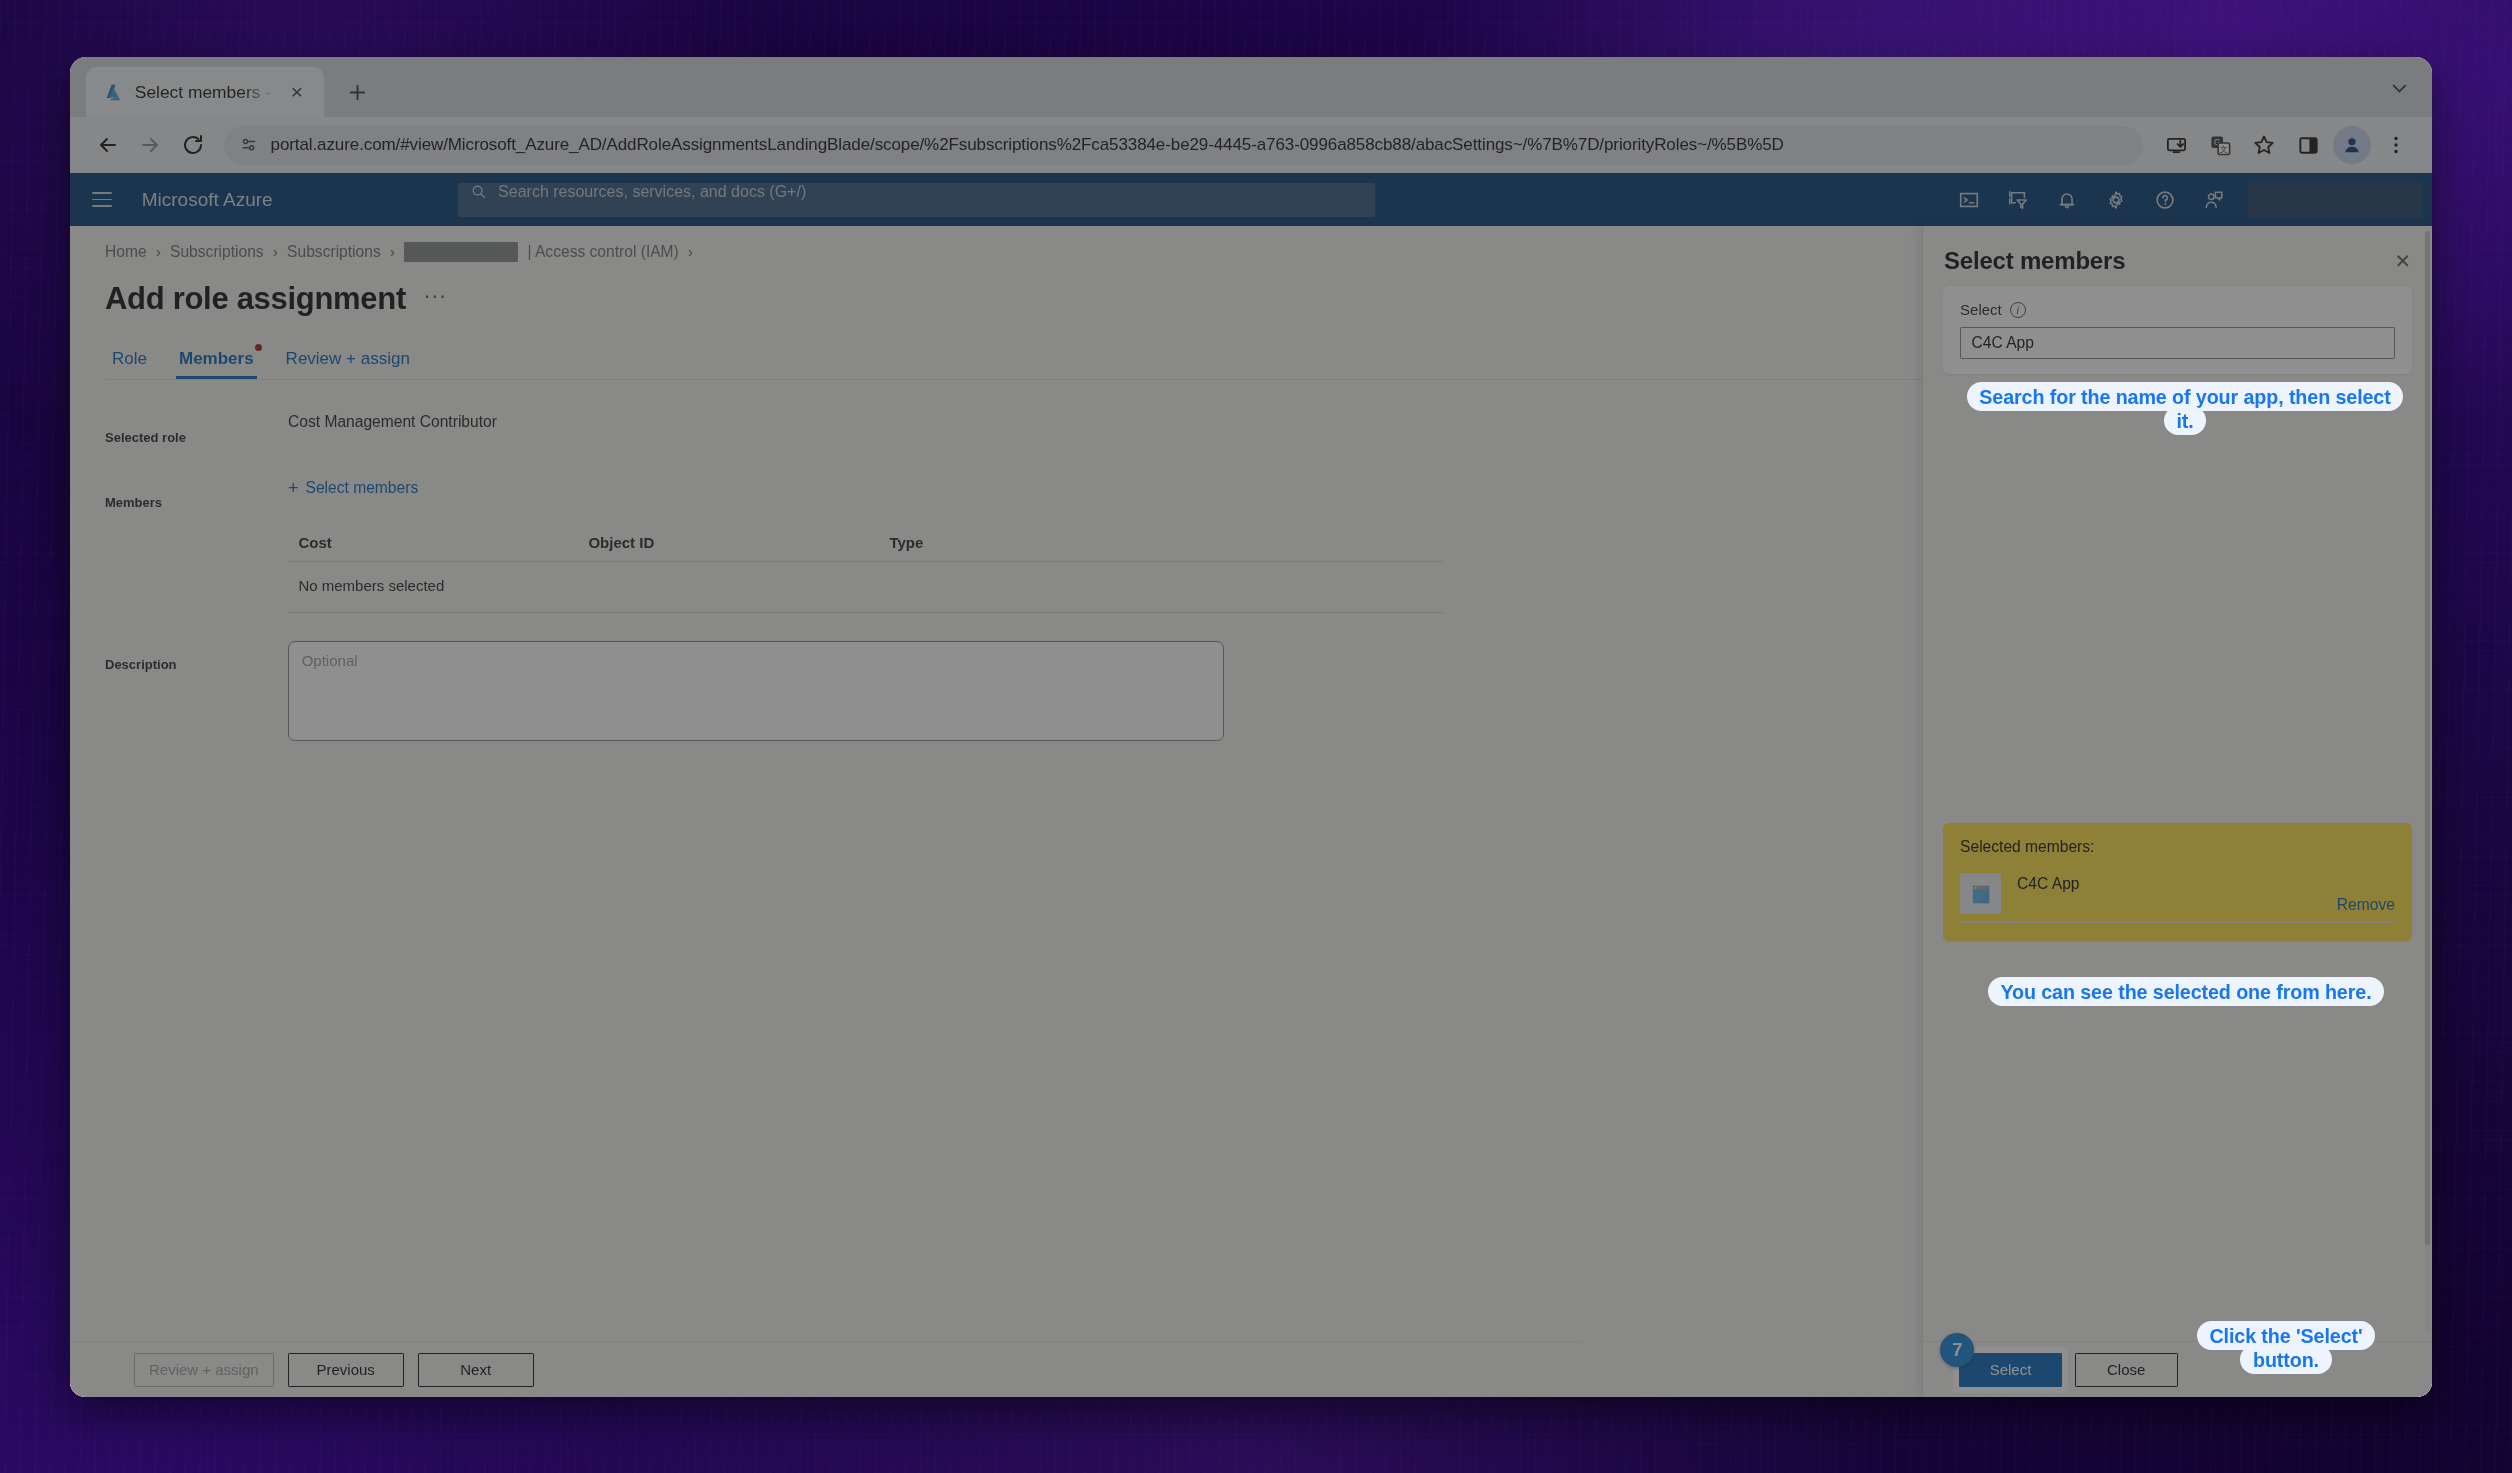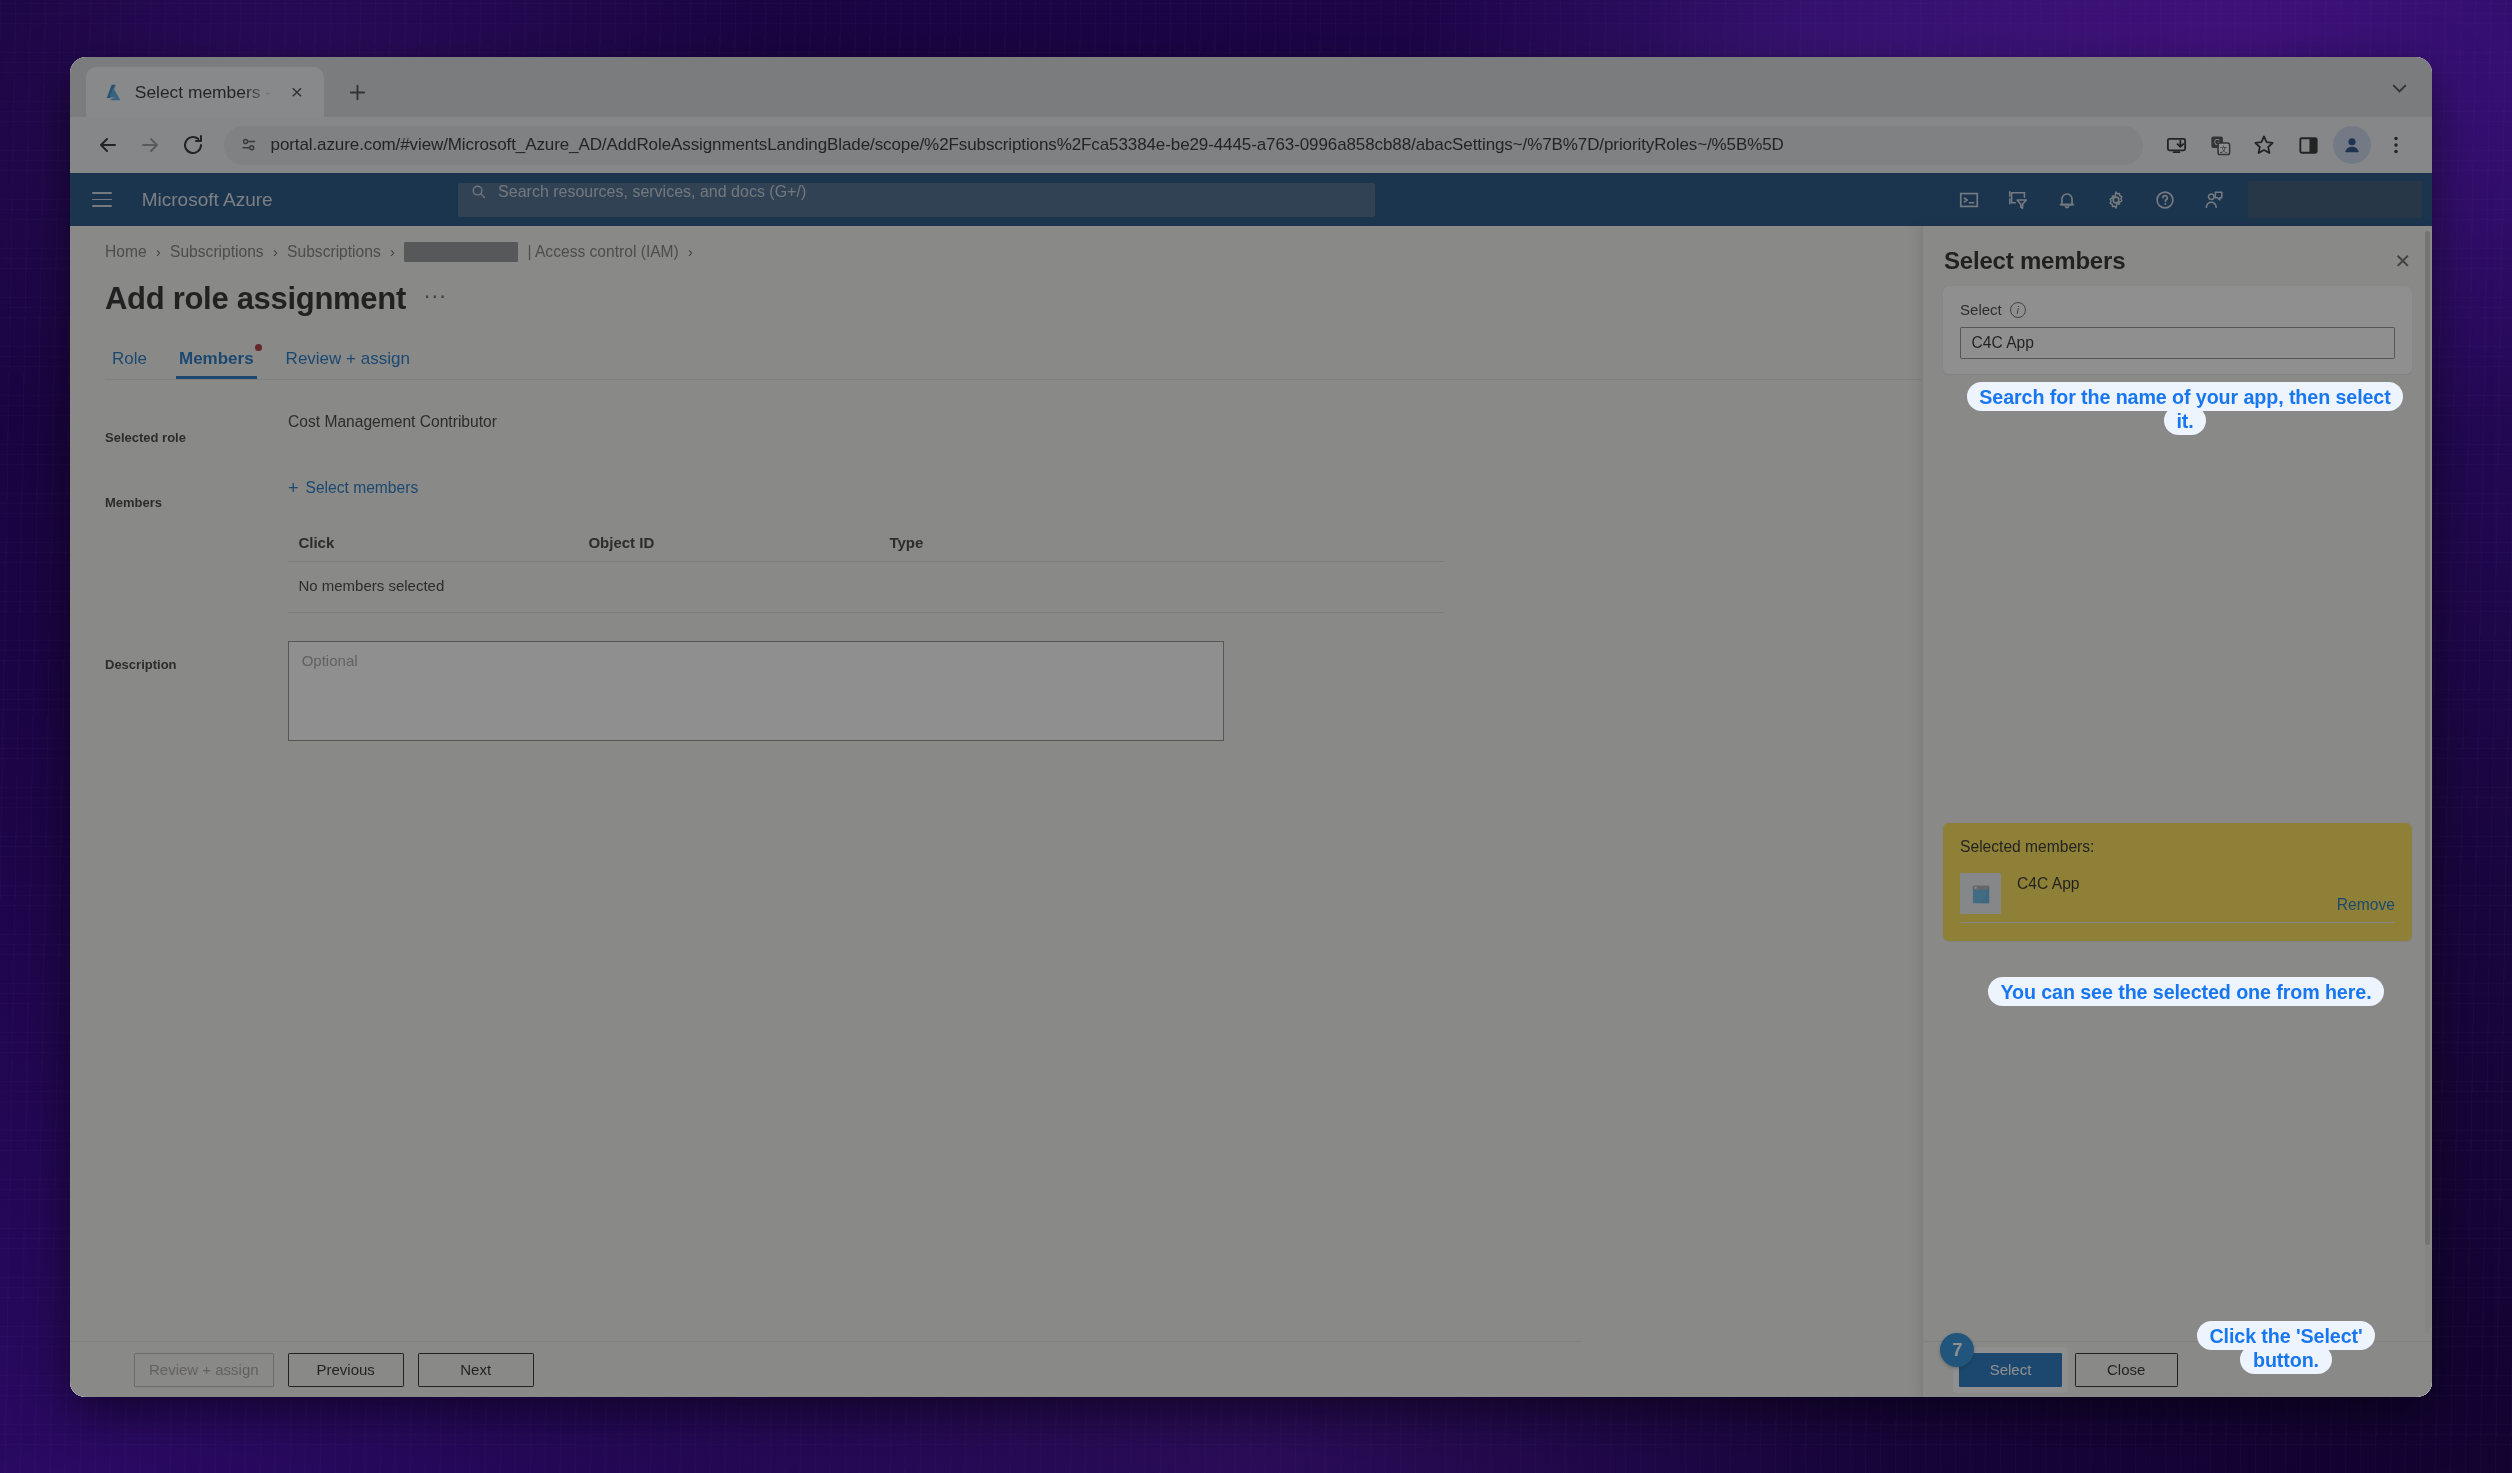--- a/index.html
+++ b/index.html
@@ -223,21 +223,21 @@
   .mtable { margin-top: 24px; margin-left: 183px; width: 1156px; }
   .mthead { display:flex; padding: 0 0 10.4px 10.4px; border-bottom: 0.6px solid #d8d6d4; }
   .mth { font-size: 15px; color:#323130; font-weight: 600; }
   .mth.c1 { width: 290px; }
   .mth.c2 { width: 301px; }
   .mtrow { display:flex; padding: 15px 0 17.4px 10.4px; border-bottom: 0.6px solid #d8d6d4; }
   .mtd { font-size: 15px; color:#323130; }
 
   .desc-box {
     margin-left: 0; width: 936px; height: 100px;
-    background: #ffffff; border: 0.6px solid #8a8886; border-radius: 0;
+    background: #ffffff; border: 0.6px solid #8a8886; border-radius: 7px;
     padding: 10.4px 12.7px; font-size: 15px; color: #a19f9d;
   }
 
   
   .cmdbar {
     position: absolute; left: 0; bottom: 0; width: 1512px; height: 56px;
     border-top: 0.6px solid #e1dfdd; background: #f3f2f1;
     display:flex; align-items:center; gap: 14px; padding-left: 64px;
   }
   .btn {
@@ -549,21 +549,21 @@
         <div class="frow" style="margin-top:34px;">
           <div class="flabel">Members</div>
           <div class="link-action">
             <span class="plus">+</span>
             <span>Select members</span>
           </div>
         </div>
 
         <div class="mtable">
           <div class="mthead">
-            <div class="mth c1">Click</div>
+            <div class="mth c1">Cost</div>
             <div class="mth c2">Object ID</div>
             <div class="mth">Type</div>
           </div>
           <div class="mtrow">
             <div class="mtd">No members selected</div>
           </div>
         </div>
 
         <div class="frow" style="margin-top:28px;">
           <div class="flabel">Description</div>

